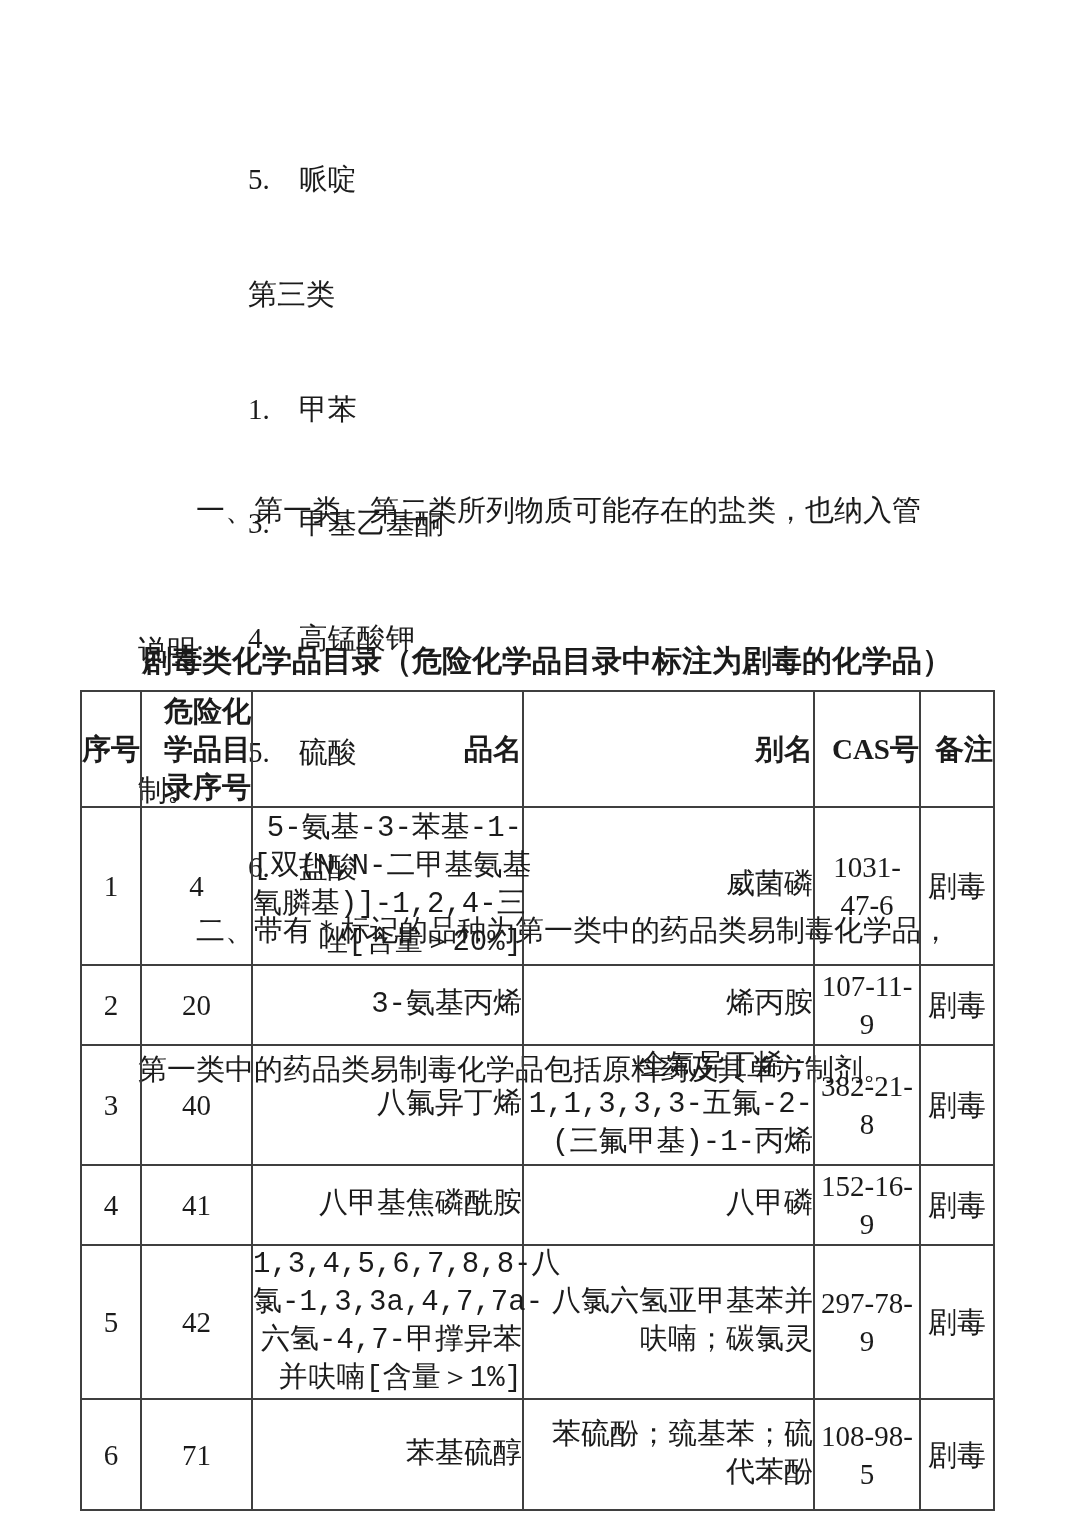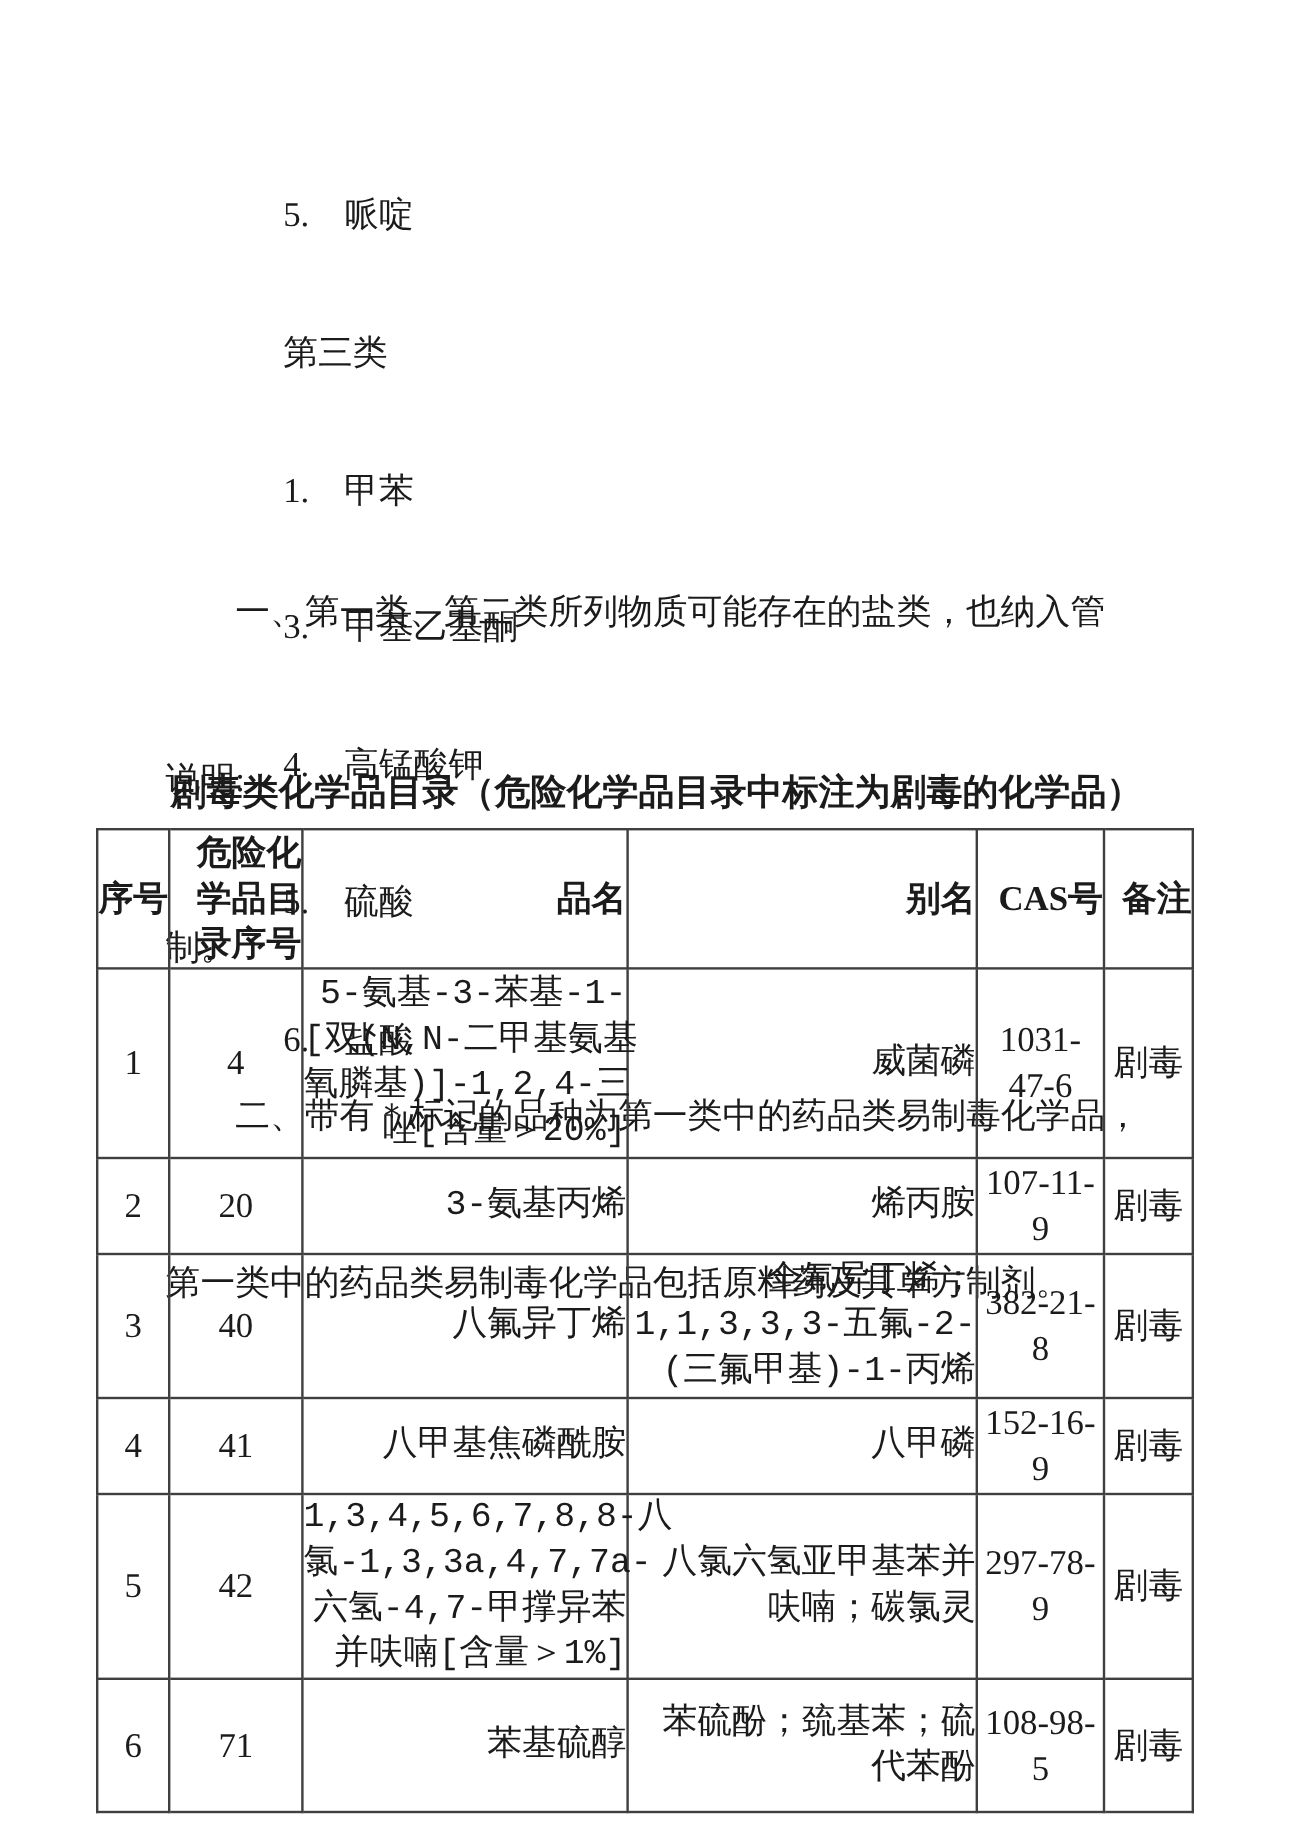--- a/index.html
+++ b/index.html
@@ -7,21 +7,21 @@
     position:relative;
     width:1080px; height:1527px;
     margin:0 auto;
     background:#ffffff;
     color:#1b1b1b;
     font-family:"Liberation Serif","DejaVu Serif",serif;
     overflow:hidden;
   }
   
   .top-list {
-    position:absolute; left:236px; top:84px;
+    position:absolute; left:248px; top:84px;
     font-size:29px; line-height:38.2px;
     white-space:pre;
   }
   .top-list .list-line { height:38.2px; }
   
   .notes {
     position:absolute; left:138px; top:394px;
     font-size:29px; line-height:46.6px;
     width:830px; white-space:pre;
   }

